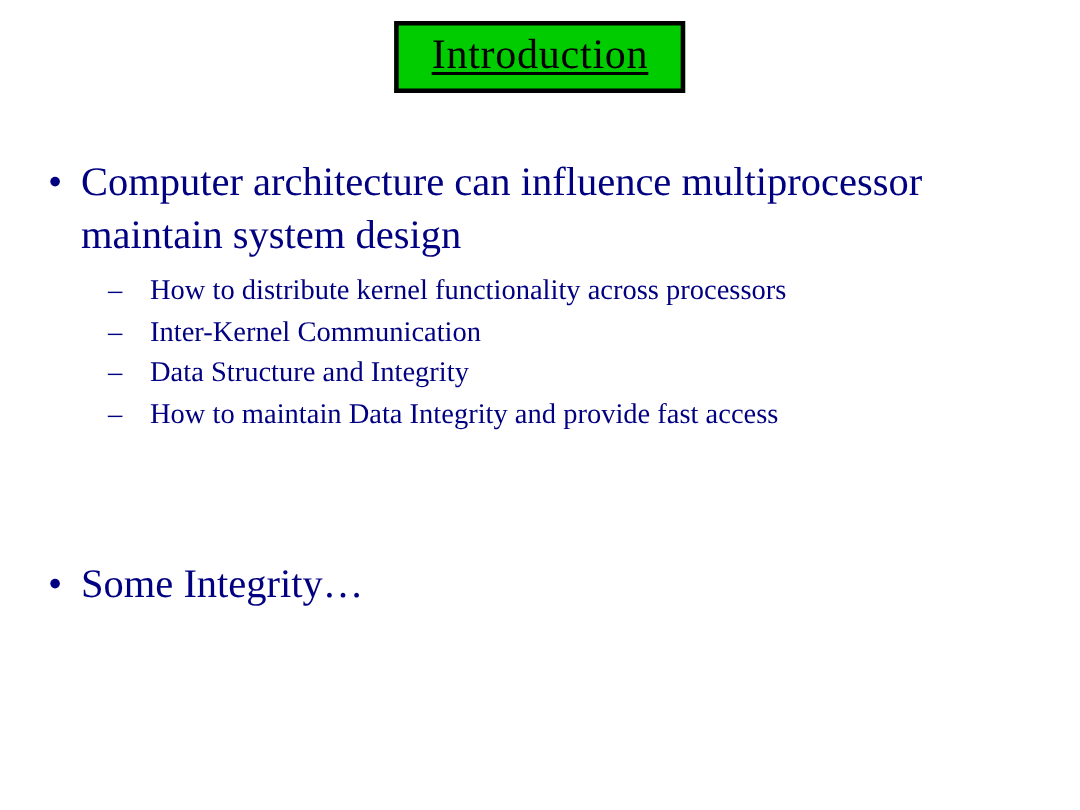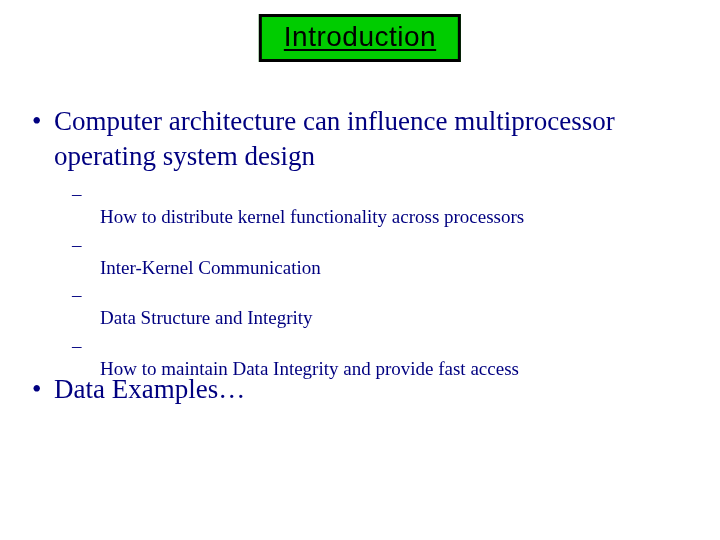--- a/index.html
+++ b/index.html
@@ -20,21 +20,21 @@
   .title-box {
     position: absolute;
     top: 14px;
     left: 50%;
     transform: translateX(-50%);
     background: #00cc00;
     border: 3px solid #000000;
     padding: 4px 22px 6px 22px;
     font-size: 28px;
     color: #000000;
-    font-family: Liberation Sans, sans-serif;
+    font-family: Liberation Serif, serif;
     letter-spacing: 0.5px;
     text-decoration: underline;
     text-underline-offset: 3px;
   }
   .body {
     position: absolute;
     top: 104px;
     left: 32px;
     right: 20px;
   }
@@ -63,40 +63,39 @@
     line-height: 1.45;
     color: #000080;
     display: flex;
   }
   .bullet2 .dash {
     flex: 0 0 auto;
     width: 28px;
   }
   .bullet2 .txt {
     flex: 1 1 auto;
-    margin-top: 23px;
   }
   .second-block {
     position: absolute;
     top: 372px;
     left: 32px;
     right: 20px;
   }
 </style>
 </head>
 <body>
 
 <div class="slide">
 
   <div class="title-box">Introduction</div>
 
   <div class="body">
     <div class="bullet1">
       <div class="dot">•</div>
-      <div class="txt">Computer architecture can influence multiprocessor operating system design</div>
+      <div class="txt">Computer architecture can influence multiprocessor maintain system design</div>
     </div>
     <div class="sublist">
       <div class="bullet2">
         <div class="dash">–</div>
         <div class="txt">How to distribute kernel functionality across processors</div>
       </div>
       <div class="bullet2">
         <div class="dash">–</div>
         <div class="txt">Inter-Kernel Communication</div>
       </div>
@@ -107,17 +106,17 @@
       <div class="bullet2">
         <div class="dash">–</div>
         <div class="txt">How to maintain Data Integrity and provide fast access</div>
       </div>
     </div>
   </div>
 
   <div class="second-block">
     <div class="bullet1">
       <div class="dot">•</div>
-      <div class="txt">Data Examples…</div>
+      <div class="txt">Some Integrity…</div>
     </div>
   </div>
 
 </div>
 
 </body></html>

